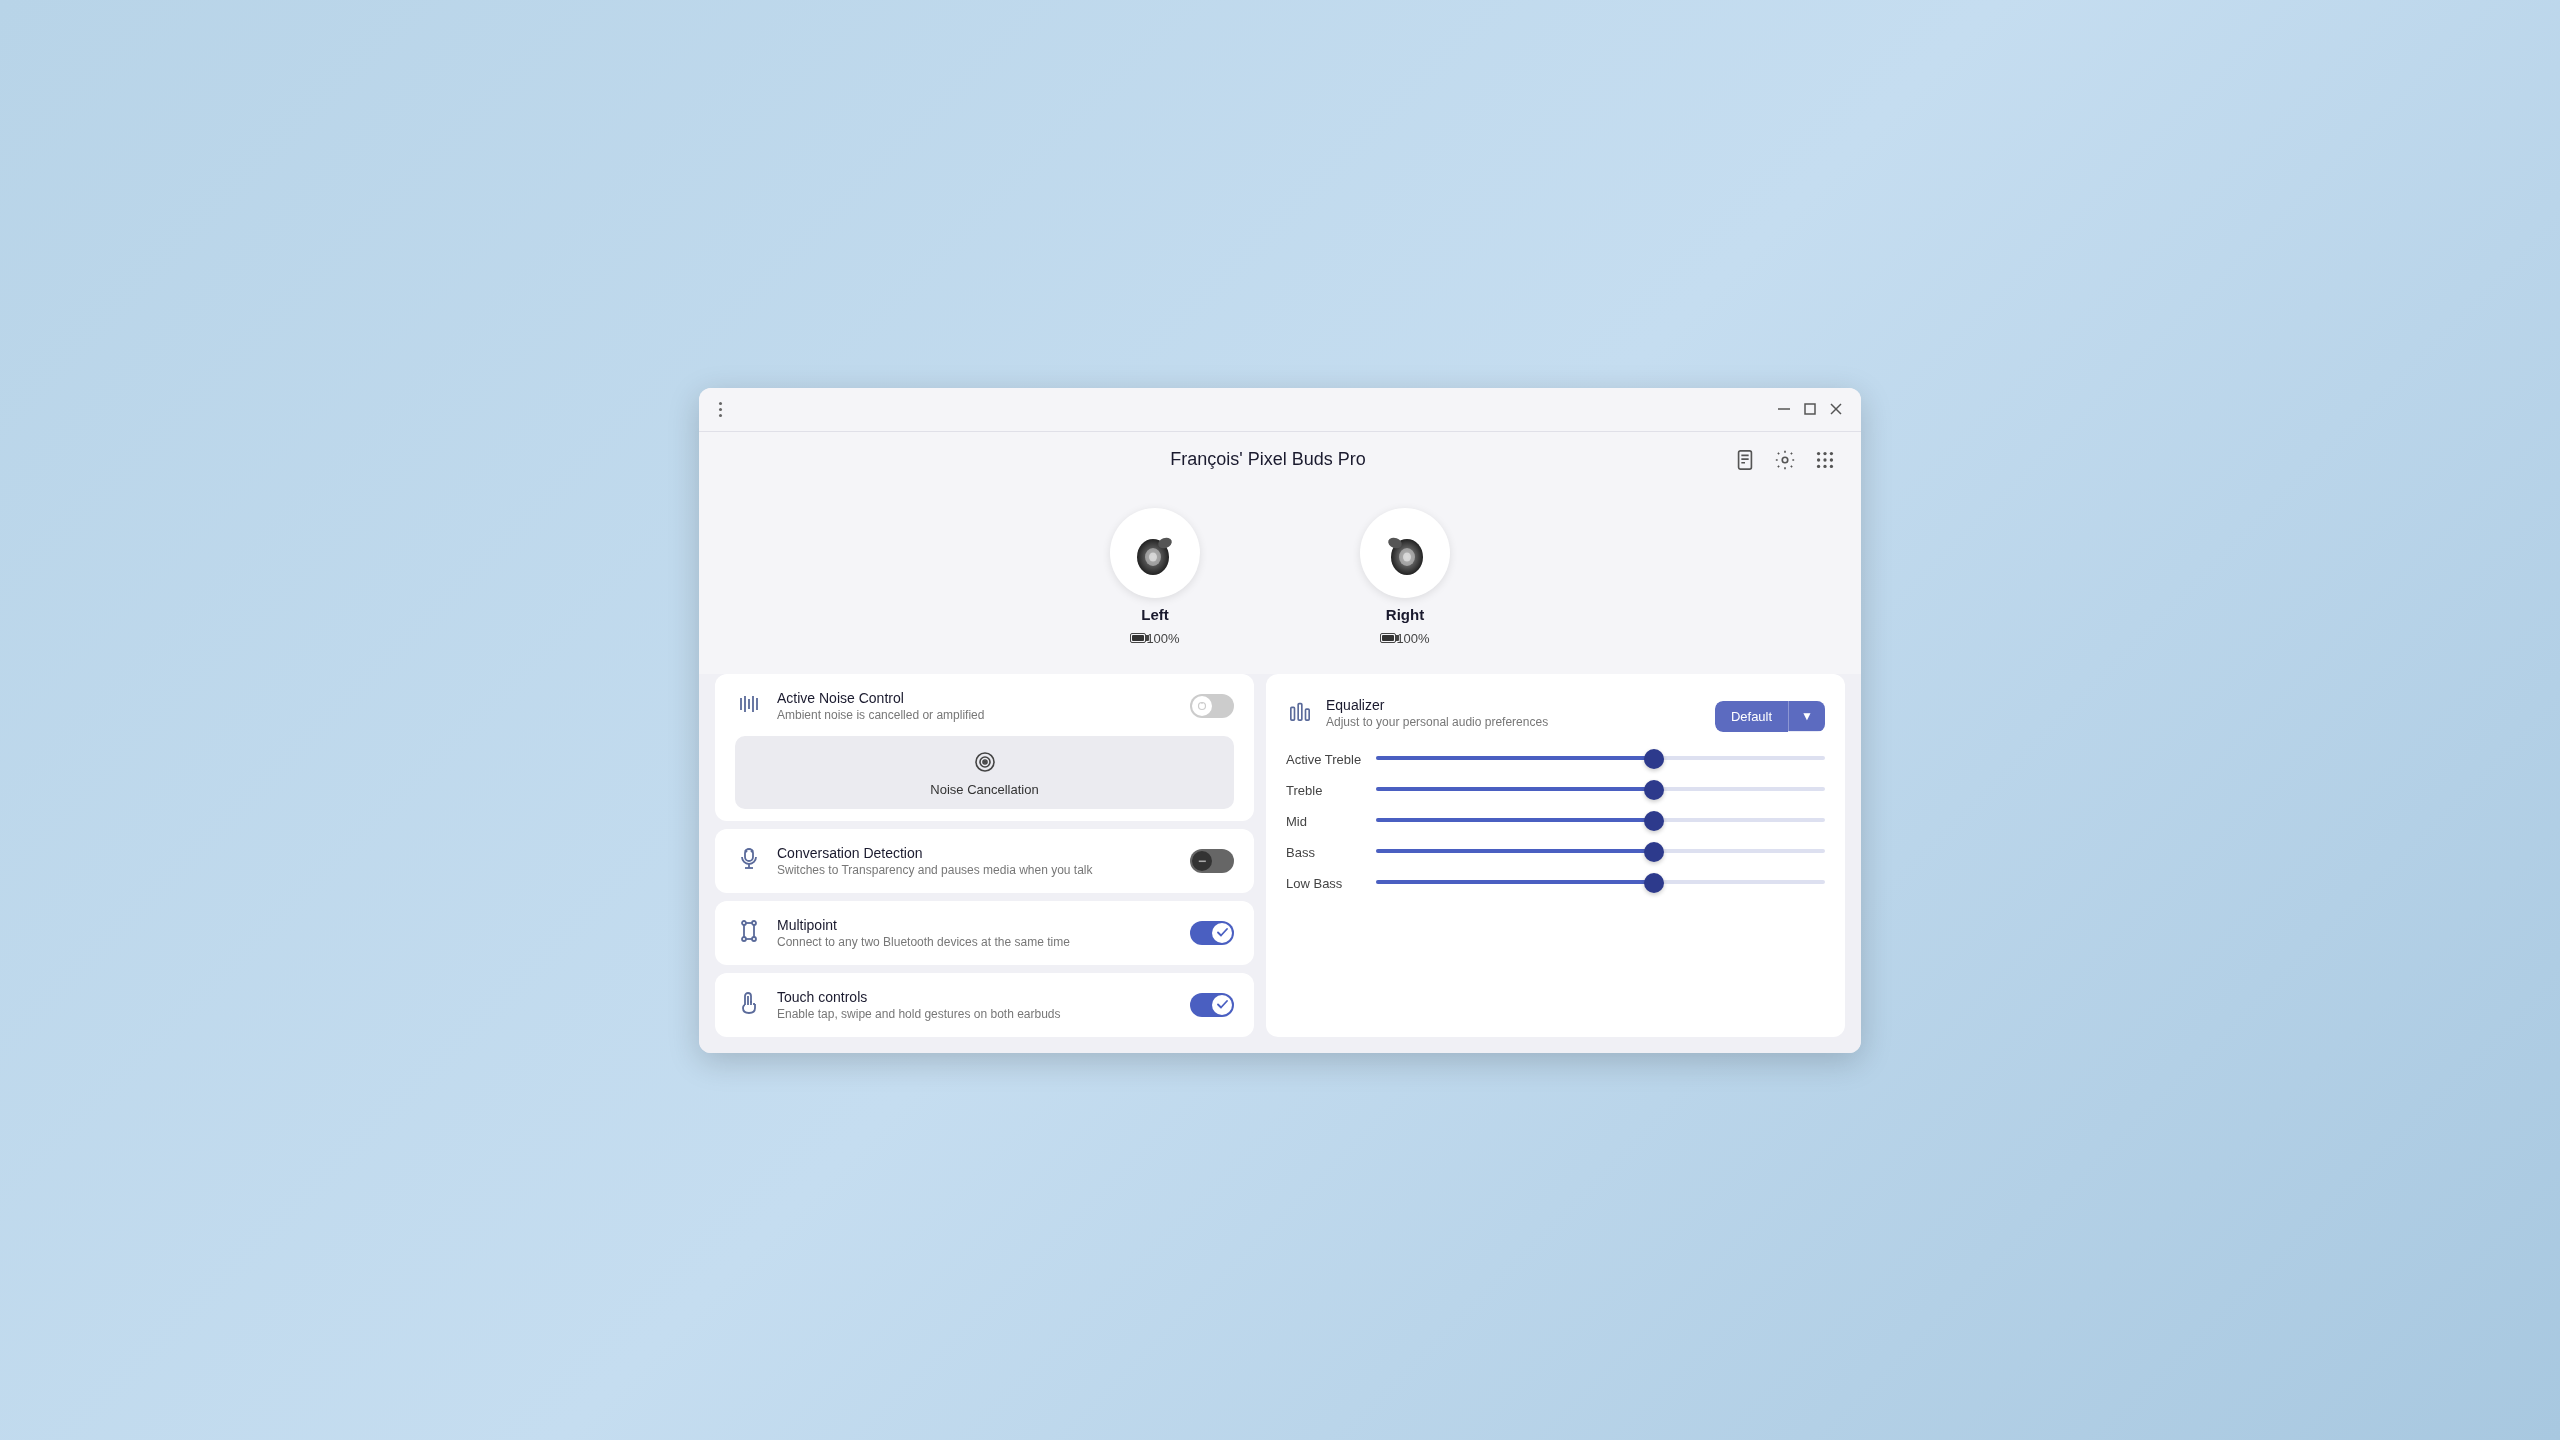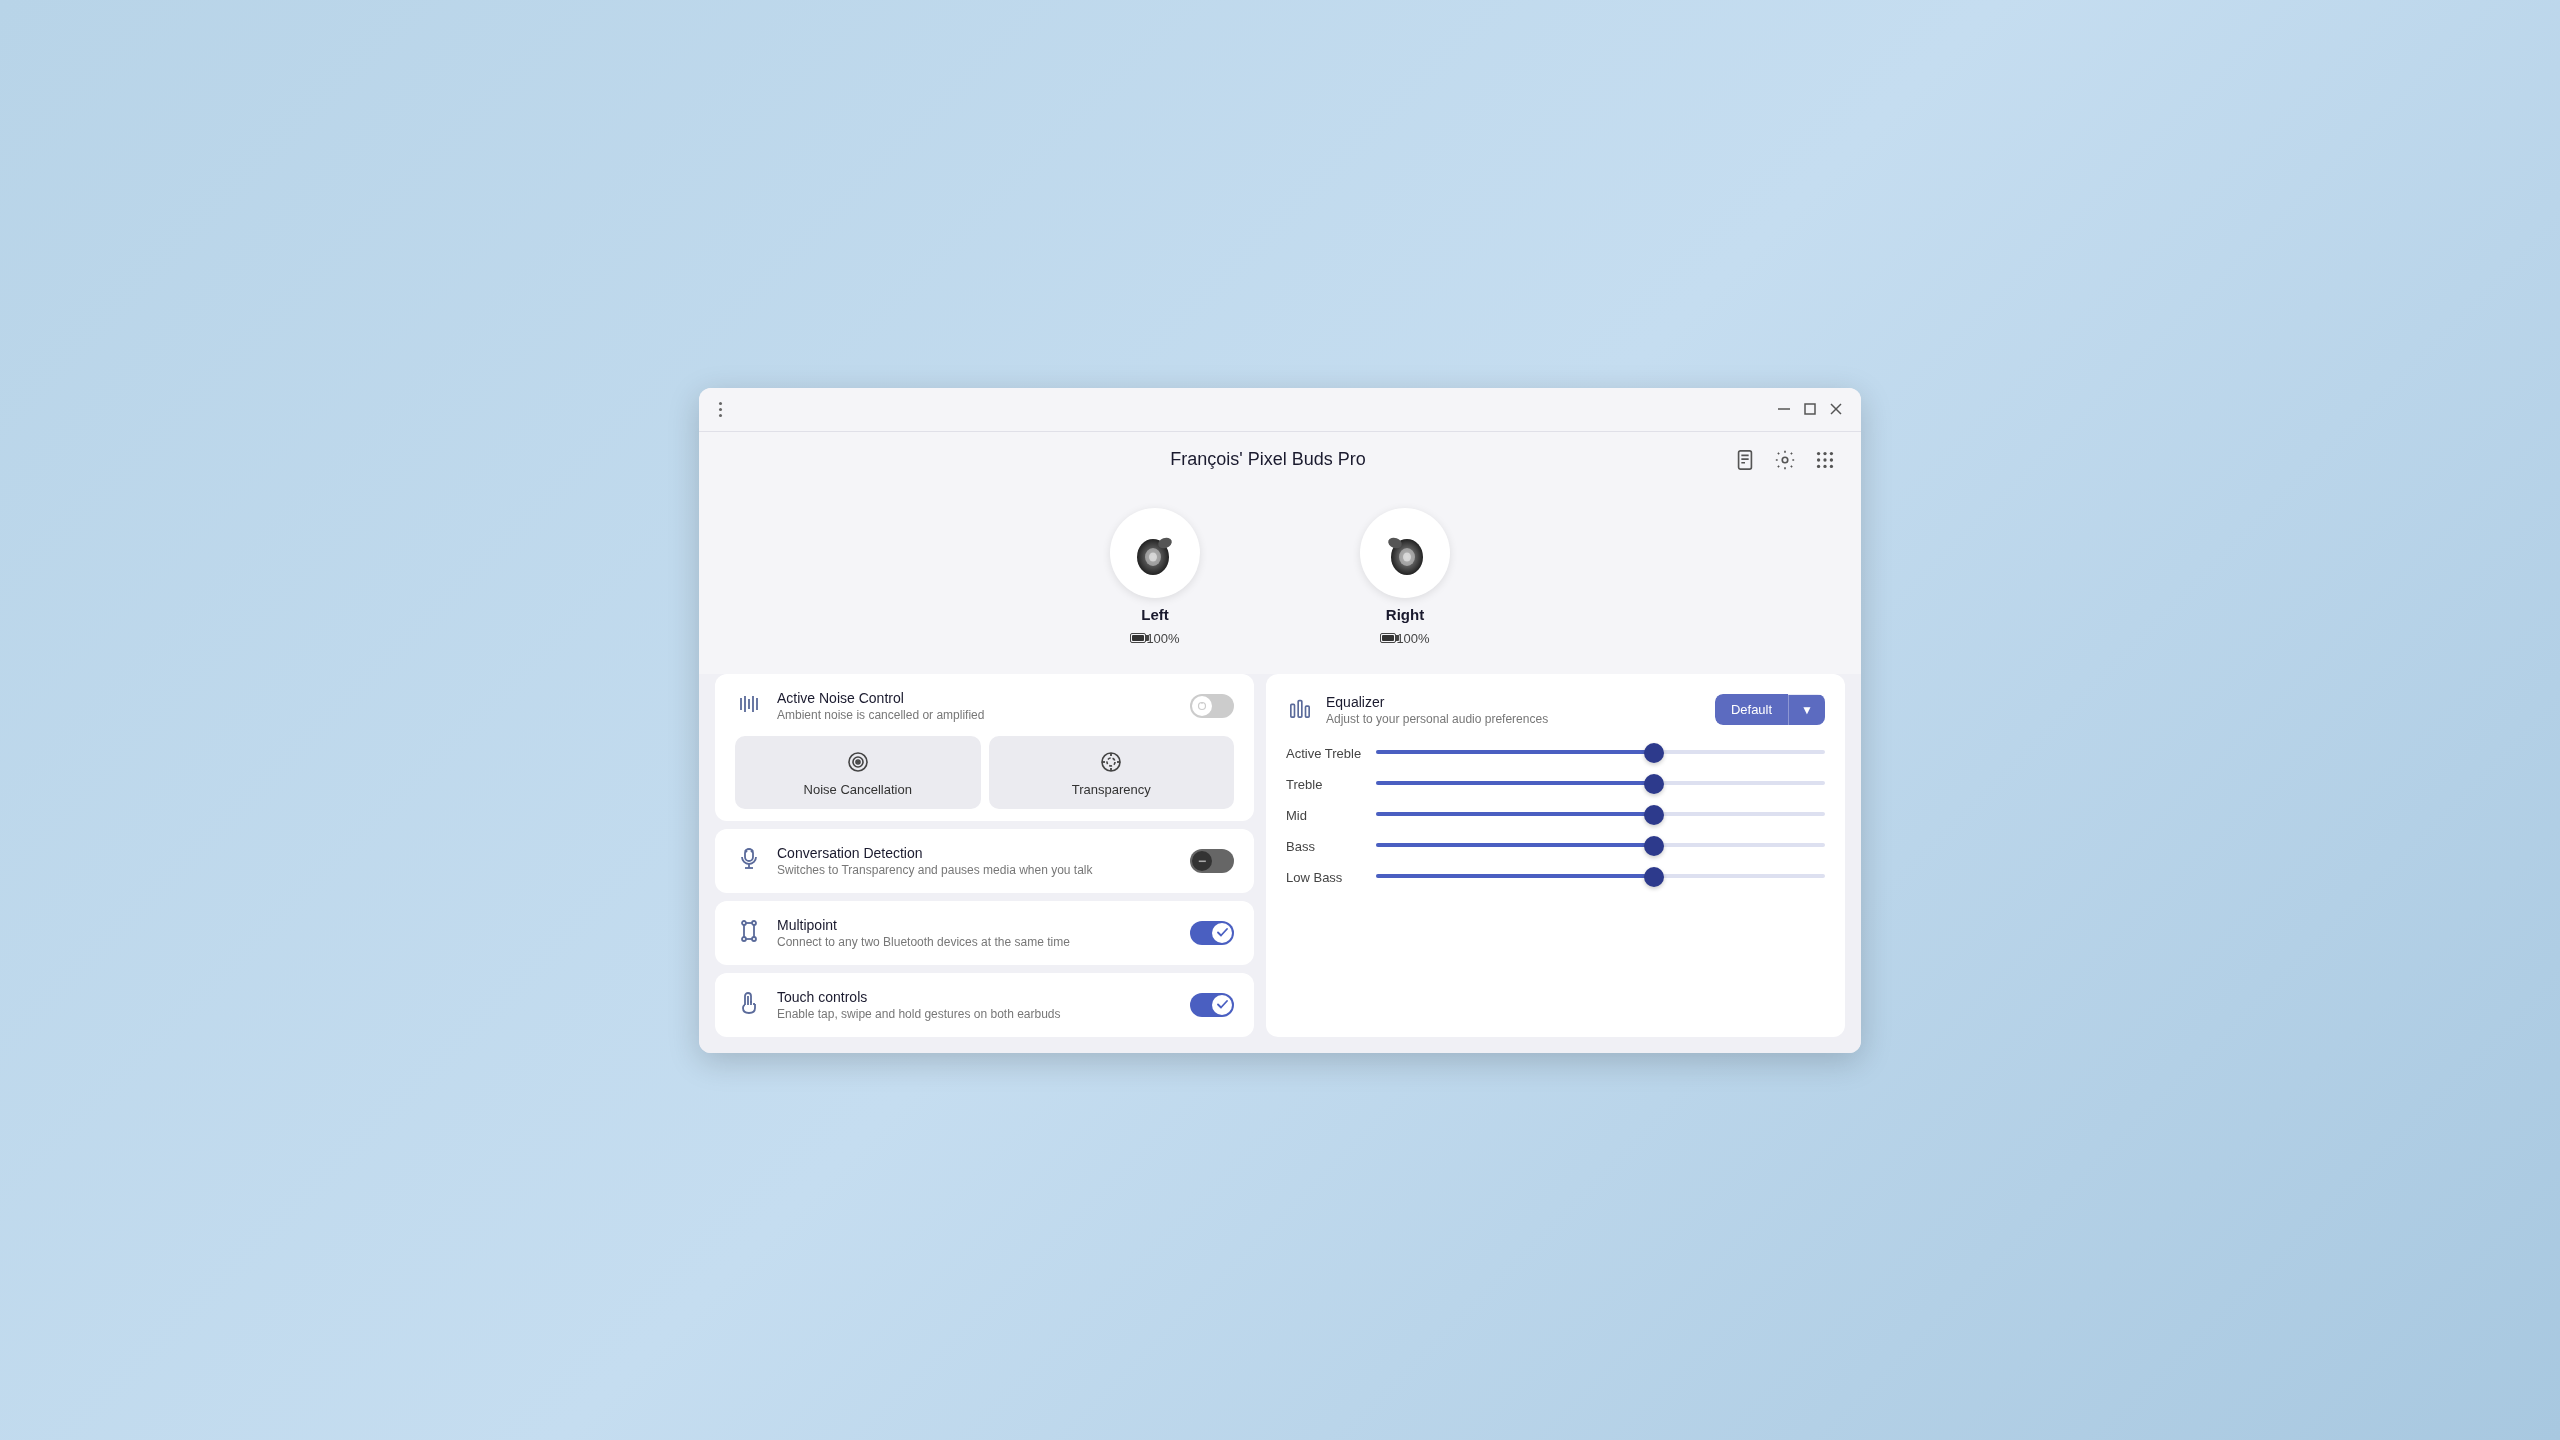--- a/index.html
+++ b/index.html
@@ -269,20 +269,21 @@
       font-weight: 500;
       color: #1a1a2e;
     }
 
     .eq-preset {
       display: flex;
       align-items: center;
       border-radius: 8px;
       overflow: hidden;
       background: #e8eaf6;
+      margin-top: 7px;
     }
 
     .eq-preset-label {
       background: #5c6bc0;
       color: white;
       padding: 8px 16px;
       font-size: 13px;
       font-weight: 500;
       border-radius: 8px 0 0 8px;
     }
@@ -507,33 +508,20 @@
             <div class="anc-btn-icon">
               <svg width="24" height="24" viewBox="0 0 24 24" fill="none" stroke="#444" stroke-width="1.6">
                 <circle cx="12" cy="12" r="9"></circle>
                 <circle cx="12" cy="12" r="5"></circle>
                 <circle cx="12" cy="12" r="2"></circle>
                 <circle cx="12" cy="12" r="0.5" fill="#444"></circle>
               </svg>
             </div>
             <span class="anc-btn-label">Noise Cancellation</span>
           </button>
-          <button class="anc-btn">
-            <div class="anc-btn-icon">
-              <svg width="24" height="24" viewBox="0 0 24 24" fill="none" stroke="#444" stroke-width="1.6">
-                <circle cx="12" cy="12" r="9"></circle>
-                <circle cx="12" cy="12" r="4" stroke-dasharray="3 2"></circle>
-                <line x1="12" y1="3" x2="12" y2="6" stroke="#444" stroke-width="1.8"></line>
-                <line x1="12" y1="18" x2="12" y2="21" stroke="#444" stroke-width="1.8"></line>
-                <line x1="3" y1="12" x2="6" y2="12" stroke="#444" stroke-width="1.8"></line>
-                <line x1="18" y1="12" x2="21" y2="12" stroke="#444" stroke-width="1.8"></line>
-              </svg>
-            </div>
-            <span class="anc-btn-label">Transparency</span>
-          </button>
         </div>
       </div>
 
       <div class="card">
         <div class="card-row">
           <div class="card-left">
             <div class="card-icon">
               <svg width="24" height="24" viewBox="0 0 24 24" fill="none" stroke="#5a6a9a" stroke-width="1.8">
                 <path d="M12 2a4 4 0 0 1 4 4v4a4 4 0 0 1-8 0V6a4 4 0 0 1 4-4z"></path>
                 <path d="M5 10a7 7 0 0 0 14 0"></path>

